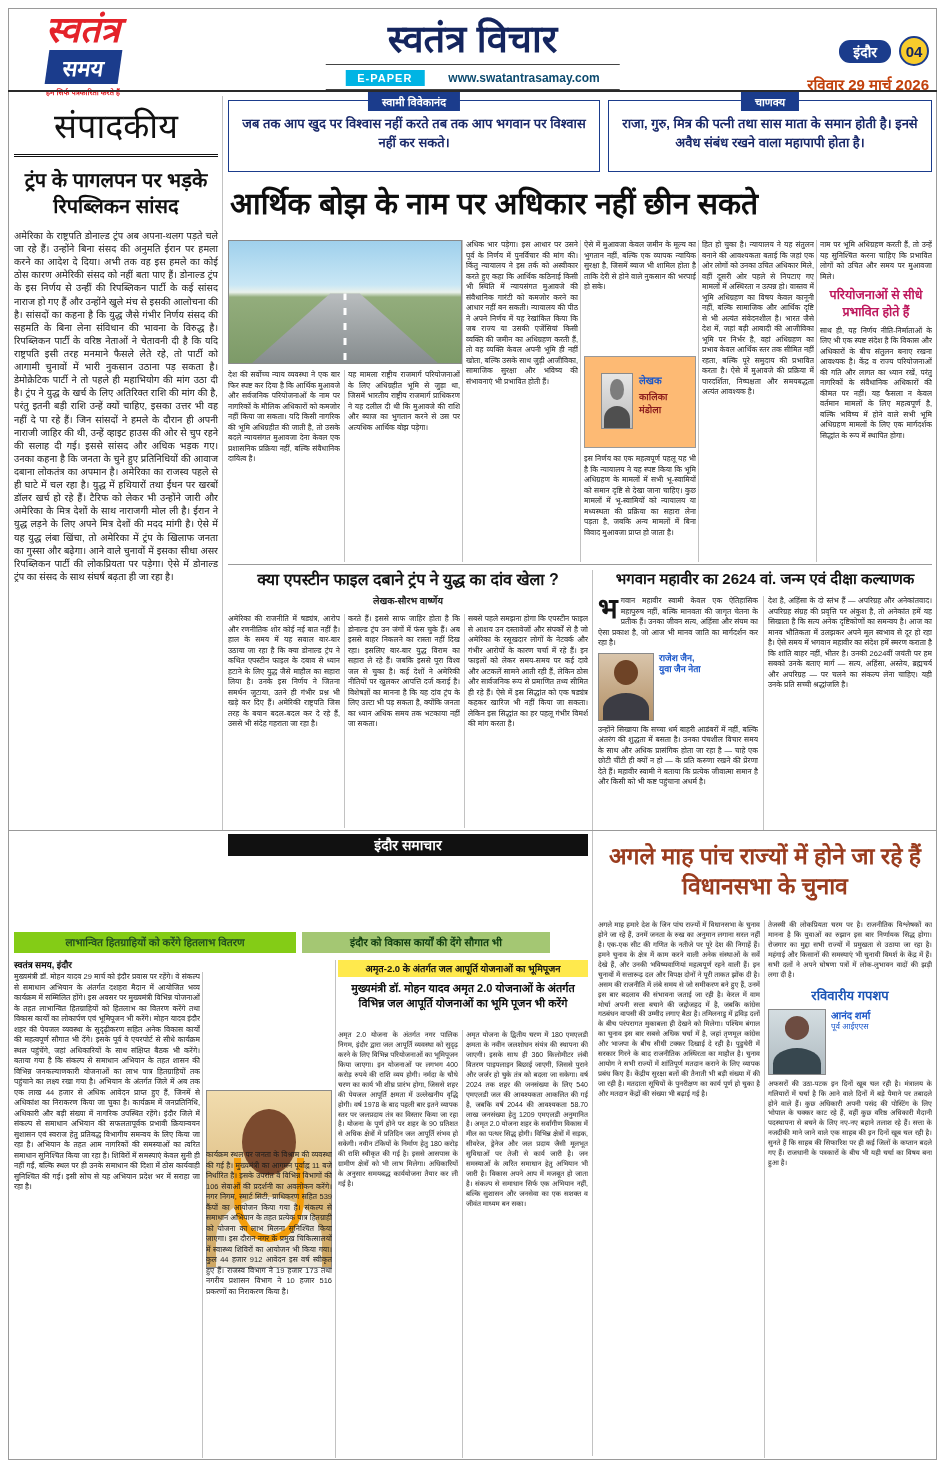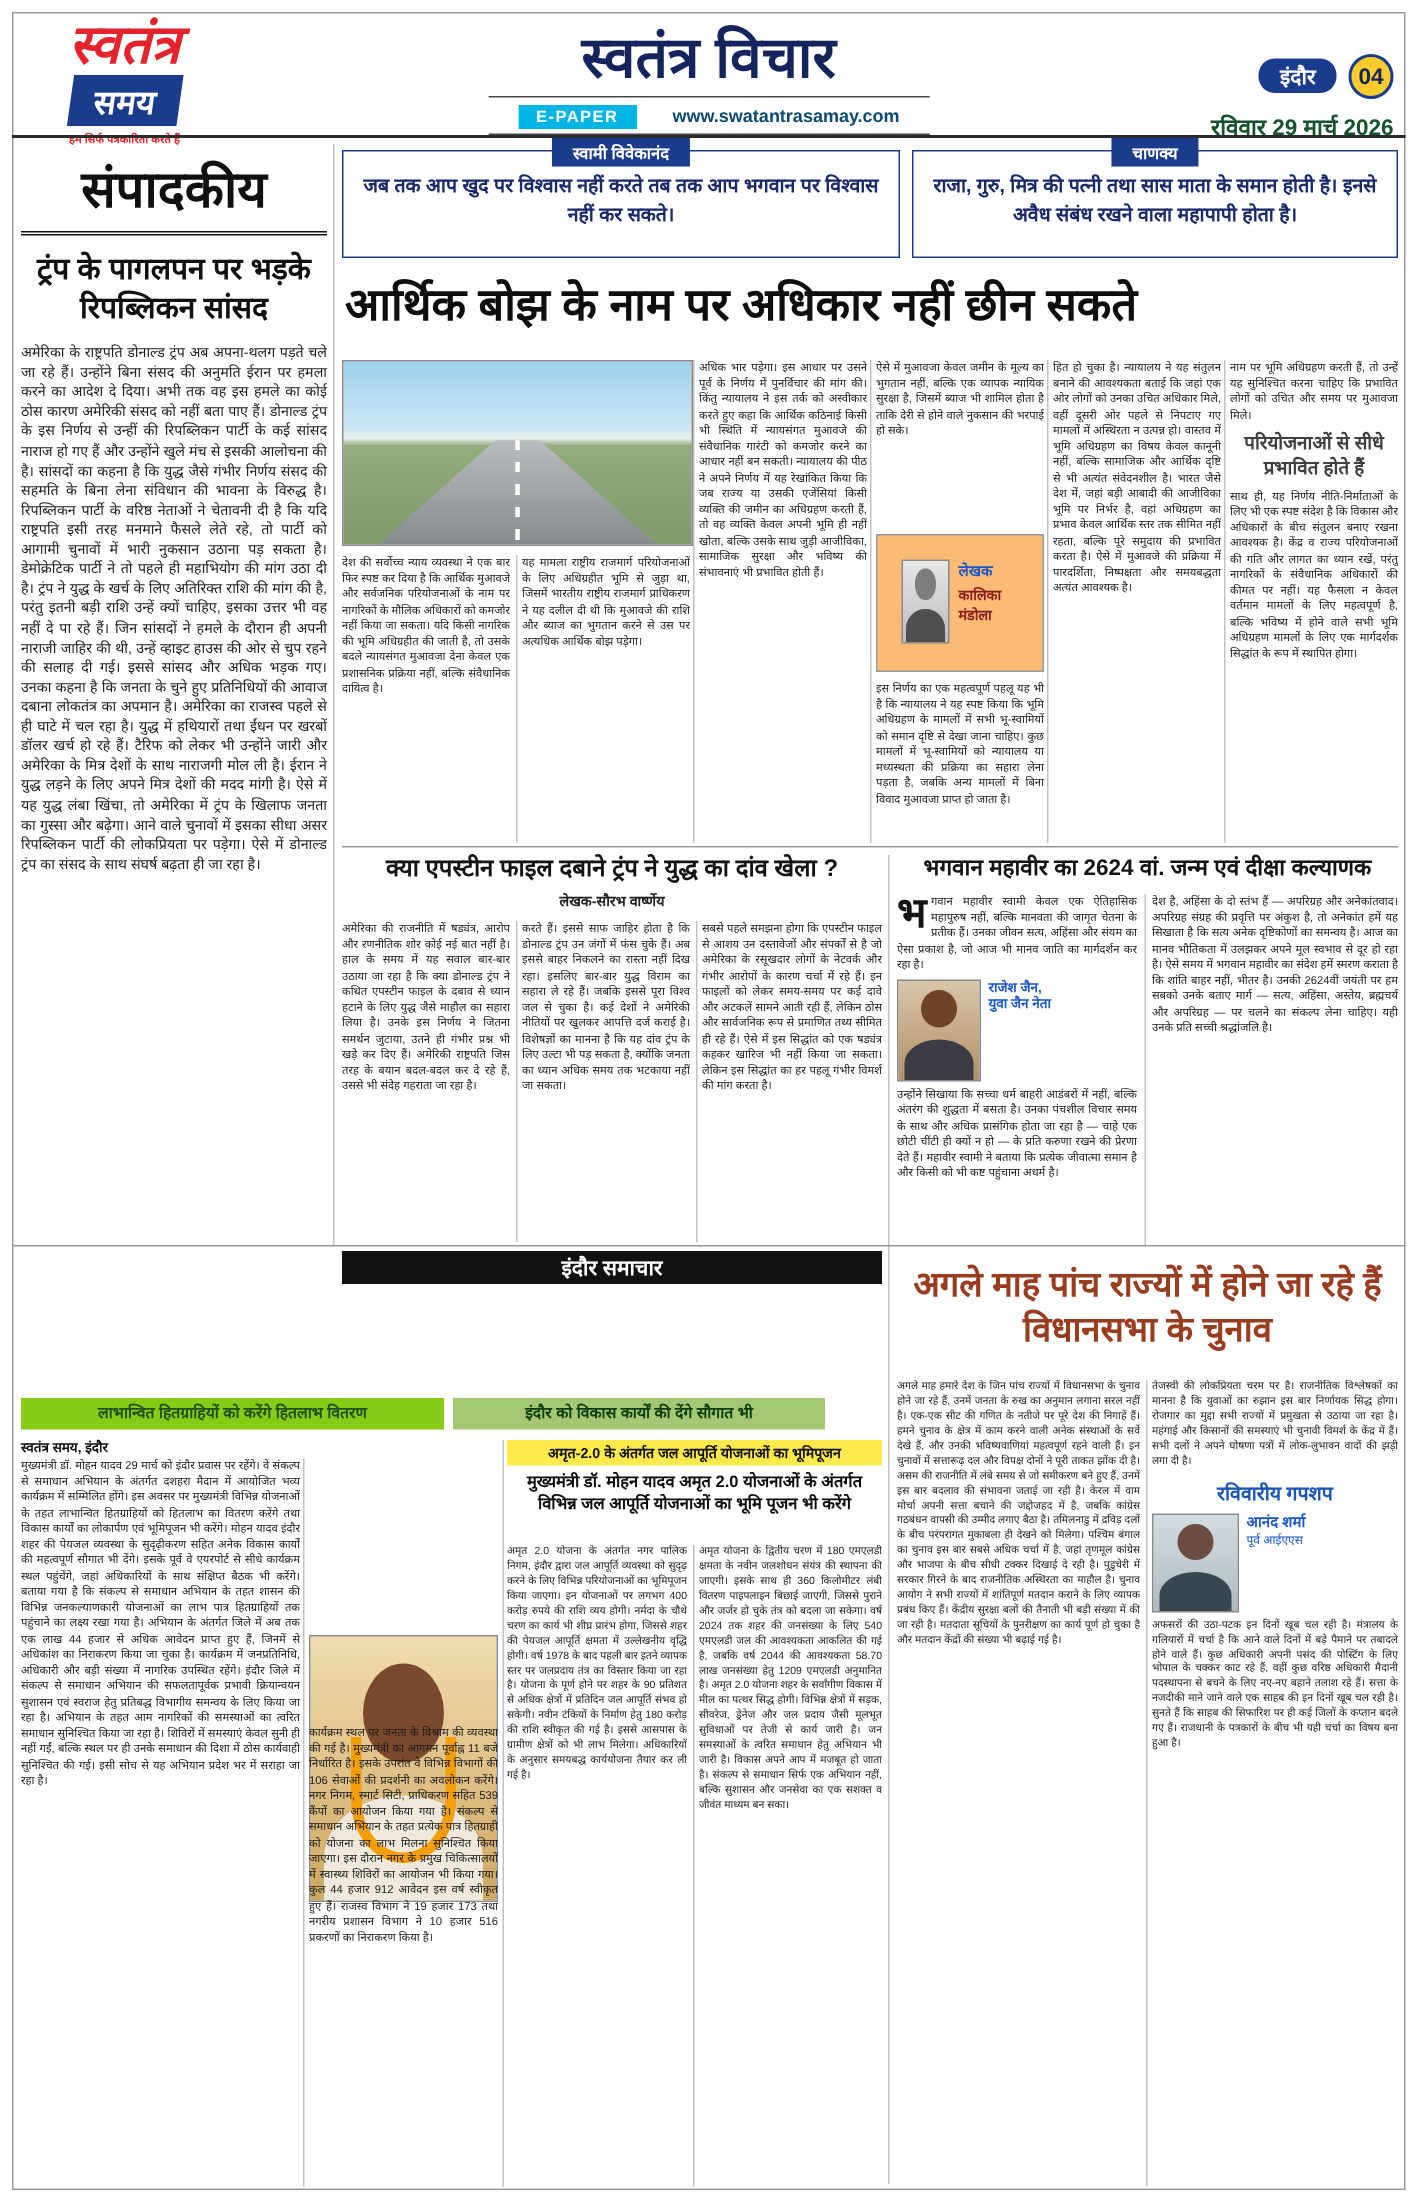--- a/index.html
+++ b/index.html
@@ -15,36 +15,36 @@
 
   
   .logo1 { font-family:Liberation Serif, serif; font-style:italic; font-weight:bold; font-size:36px; color:#e4232a; line-height:1; }
   .logo2 { display:inline-block; background:#1b3c8c; color:#fff; font-weight:bold; font-size:22px; padding:2px 16px; transform:skewX(-8deg); margin-top:2px; }
   .tagline { font-size:7.5px; color:#e4232a; margin-top:3px; font-weight:bold; }
   .page-title { font-size:38px; font-weight:800; color:#14255e; line-height:1; white-space:nowrap; }
   .epaper-badge { background:#00b4e4; color:#fff; font-weight:bold; font-size:11px; padding:2px 12px; letter-spacing:1px; }
   .website { font-size:12px; font-weight:bold; color:#0c4a6e; margin-left:24px; }
   .city-badge { background:#1b3c8c; color:#fff; font-weight:bold; font-size:14px; padding:2px 14px; border-radius:11px; display:inline-block; }
   .pagenum-badge { background:#f8cc2c; color:#14255e; font-weight:800; font-size:15px; width:30px; height:30px; border-radius:50%; display:inline-flex; align-items:center; justify-content:center; margin-left:8px; border:2px solid #1b3c8c; }
-  .date-line { font-size:15px; font-weight:bold; color:#14532d; margin-top:8px; text-align:right; }
+  .date-line { font-size:15px; font-weight:bold; color:#c2410c; margin-top:8px; text-align:right; }
 
   
   .quote-box { position:absolute; border:1px solid #1b3c8c; padding:14px 10px 6px; text-align:center; }
   .quote-author { position:absolute; top:-9px; left:50%; transform:translateX(-50%); background:#1b3c8c; color:#fff; font-size:11px; font-weight:bold; padding:2px 14px; white-space:nowrap; }
   .quote-text { font-size:13px; font-weight:bold; color:#1b2a6b; line-height:1.45; }
 
   
-  .edit-title { font-size:34px; font-weight:700; color:#101010; text-align:center; border-bottom:3px double #101010; padding-bottom:6px; }
+  .edit-title { font-size:34px; font-weight:400; color:#101010; text-align:center; border-bottom:3px double #101010; padding-bottom:6px; }
   .edit-head { font-size:20px; font-weight:800; color:#101010; text-align:center; line-height:1.3; margin-top:10px; }
   .edit-body { font-size:9.5px; line-height:1.38; text-align:justify; color:#1c1c1c; margin-top:10px; }
 
   
   .lead-headline { font-size:30px; font-weight:800; color:#0e0e0e; line-height:1.2; }
   .col { position:absolute; }
-  .lead-subhead { font-size:12.5px; font-weight:800; color:#404040; text-align:center; line-height:1.35; margin:5px 0; }
+  .lead-subhead { font-size:12.5px; font-weight:800; color:#be185d; text-align:center; line-height:1.35; margin:5px 0; }
   .author-box { position:absolute; border:1px solid #999; padding:16px; display:flex; gap:6px; background:#fdba74; }
   .author-label { display:block; color:#1b57c9; font-weight:bold; font-size:10px; }
   .author-name { display:block; color:#8c1d1d; font-weight:bold; font-size:9.5px; margin-top:3px; }
 
   
   .photo { position:relative; overflow:hidden; border:1px solid #8a8a8a; }
   .photo-highway { background:linear-gradient(to bottom,#9fd0ec 0%,#c9e7f5 36%,#e9f1ec 42%,#93ad7c 46%,#7d9a68 100%); }
   .road { position:absolute; left:10%; top:43%; width:80%; height:57%; background:linear-gradient(to bottom,#b9bdbf,#868c8e); clip-path:polygon(42% 0,58% 0,100% 100%,0 100%); }
   .road-line { position:absolute; left:50%; top:0; height:100%; width:3px; transform:translateX(-50%); background:repeating-linear-gradient(to bottom,#fff 0 7px,transparent 7px 15px); }
   .ph-head { position:absolute; width:44%; height:38%; left:28%; top:10%; border-radius:50%; background:#7d6a58; }

